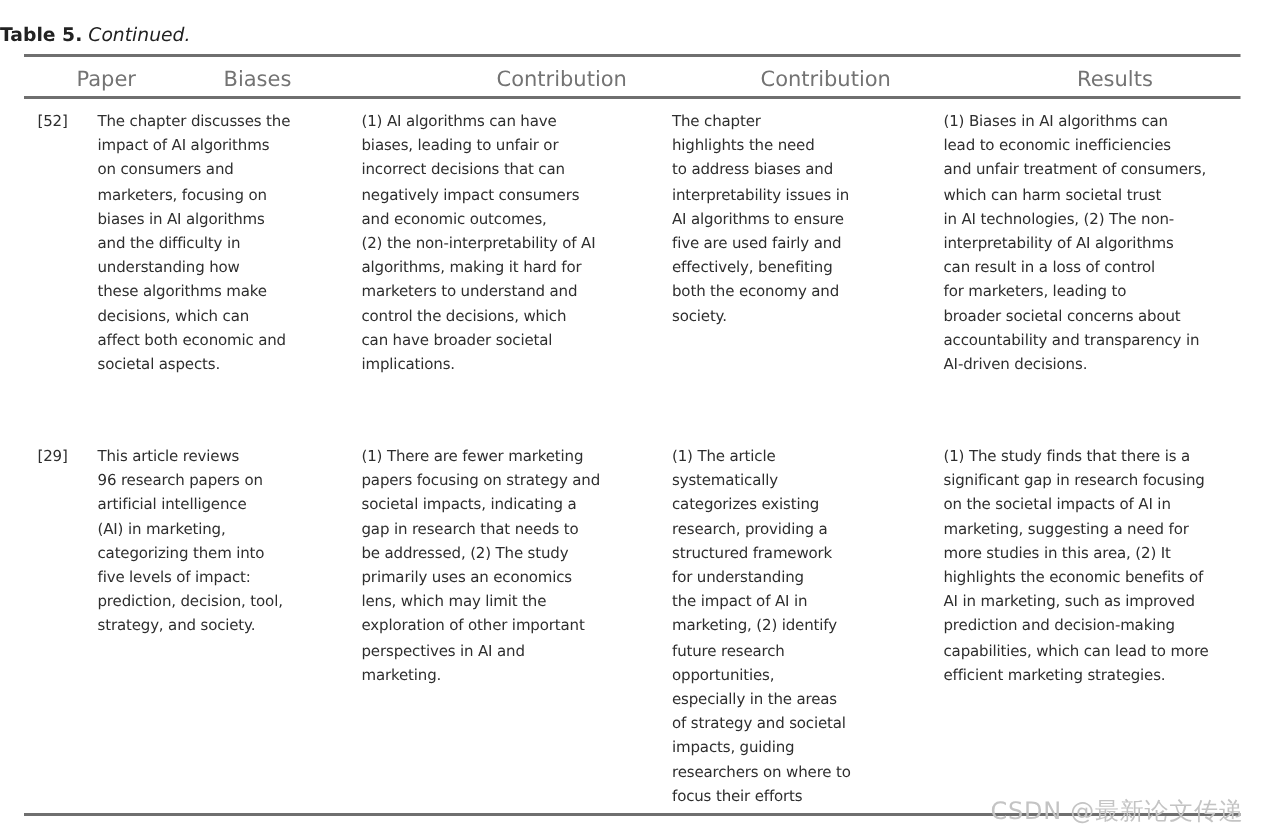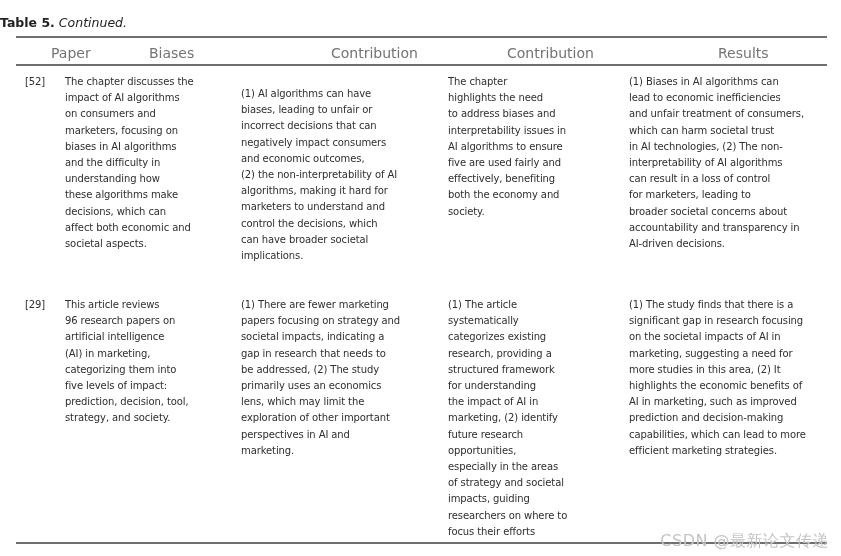--- a/index.html
+++ b/index.html
@@ -57,21 +57,21 @@
 impact of AI algorithms
 on consumers and
 marketers, focusing on
 biases in AI algorithms
 and the difficulty in
 understanding how
 these algorithms make
 decisions, which can
 affect both economic and
 societal aspects.</div>
-  <div class="cell c-lim" style="top:86px">(1) AI algorithms can have
+  <div class="cell c-lim" style="top:74px">(1) AI algorithms can have
 biases, leading to unfair or
 incorrect decisions that can
 negatively impact consumers
 and economic outcomes,
 (2) the non-interpretability of AI
 algorithms, making it hard for
 marketers to understand and
 control the decisions, which
 can have broader societal
 implications.</div>

